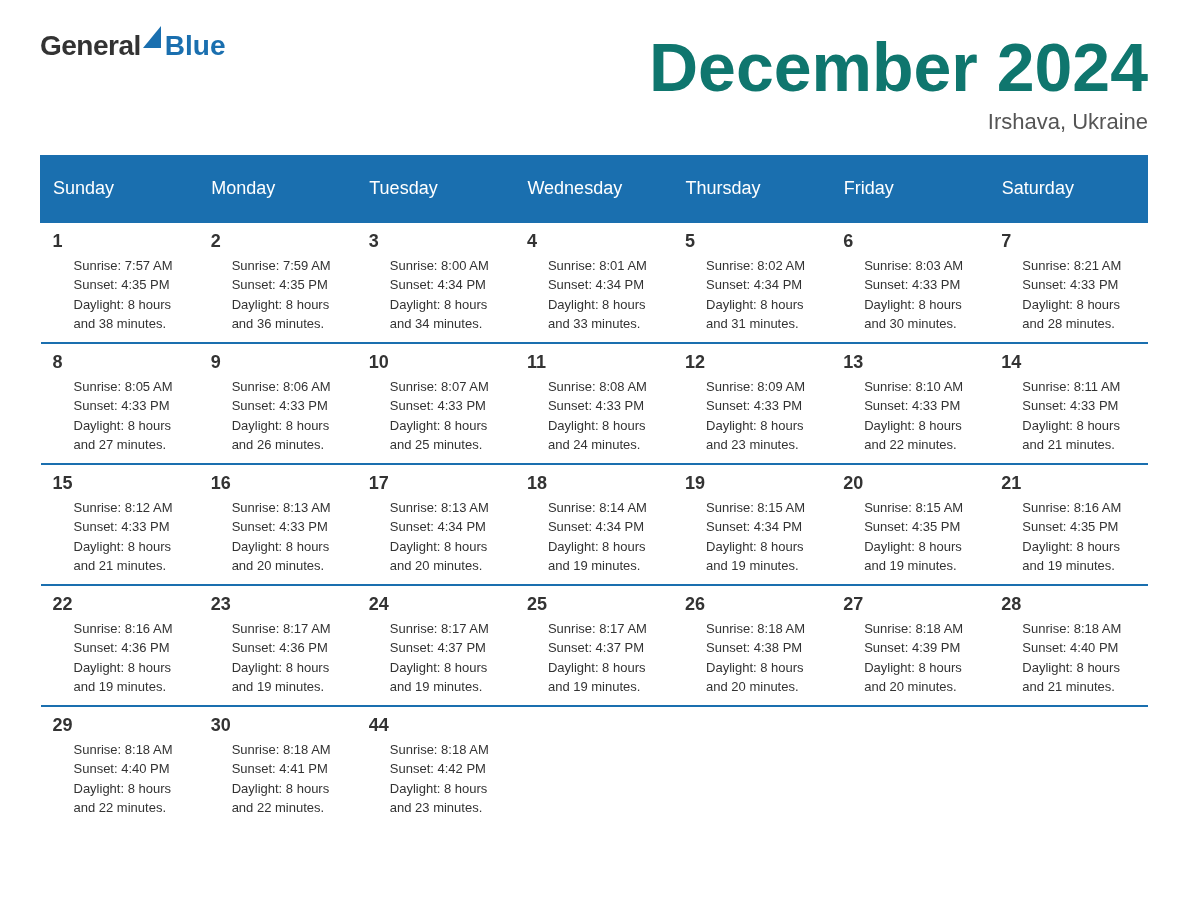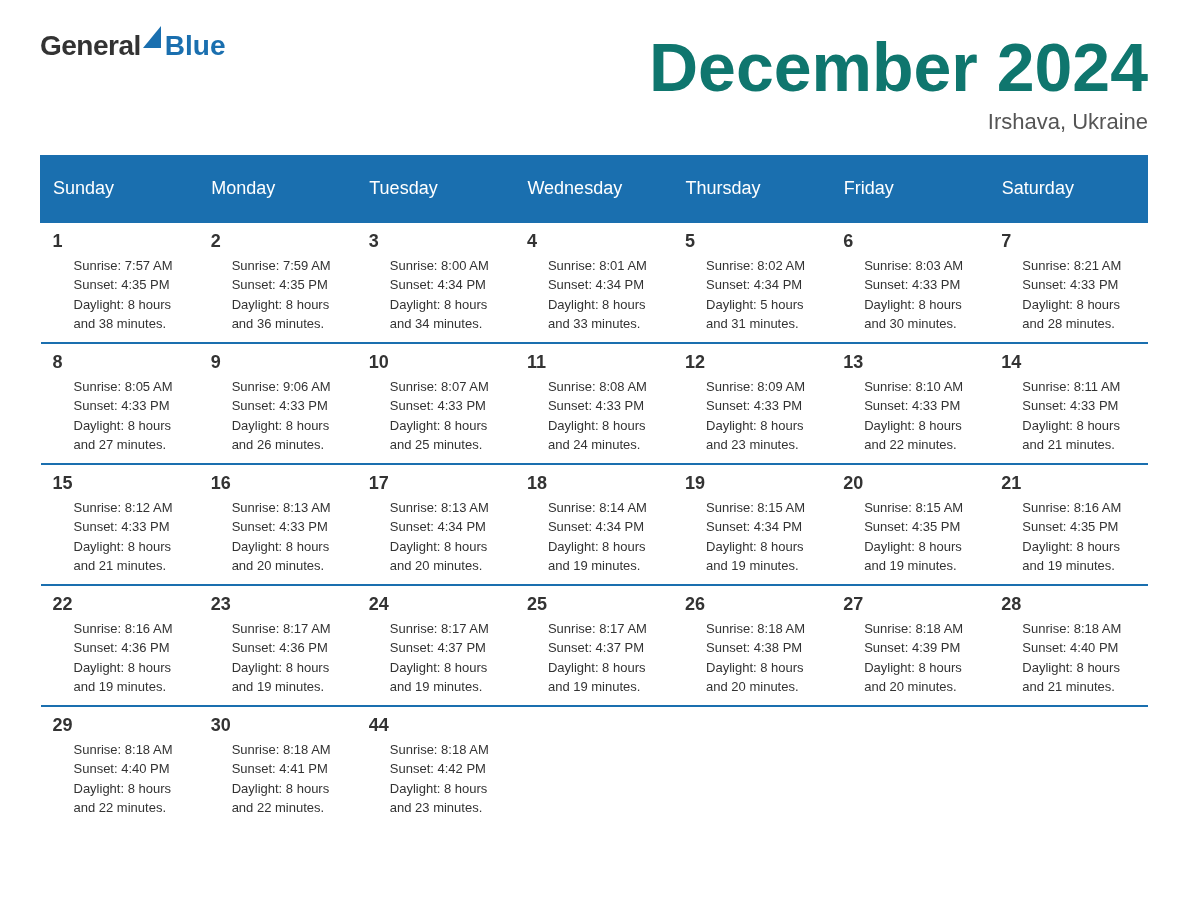--- a/index.html
+++ b/index.html
@@ -161,21 +161,21 @@
           <span>Sunrise: 8:01 AM</span><br>
           <span>Sunset: 4:34 PM</span><br>
           <span>Daylight: 8 hours and 33 minutes.</span>
         </div>
       </td>
         <td>
         <span class="day-number">5</span>
         <div class="day-info">
           <span>Sunrise: 8:02 AM</span><br>
           <span>Sunset: 4:34 PM</span><br>
-          <span>Daylight: 5 hours and 31 minutes.</span>
+          <span>Daylight: 8 hours and 31 minutes.</span>
         </div>
       </td>
         <td>
         <span class="day-number">6</span>
         <div class="day-info">
           <span>Sunrise: 8:03 AM</span><br>
           <span>Sunset: 4:33 PM</span><br>
           <span>Daylight: 8 hours and 30 minutes.</span>
         </div>
       </td>
@@ -193,21 +193,21 @@
         <span class="day-number">8</span>
         <div class="day-info">
           <span>Sunrise: 8:05 AM</span><br>
           <span>Sunset: 4:33 PM</span><br>
           <span>Daylight: 8 hours and 27 minutes.</span>
         </div>
       </td>
         <td>
         <span class="day-number">9</span>
         <div class="day-info">
-          <span>Sunrise: 9:06 AM</span><br>
+          <span>Sunrise: 8:06 AM</span><br>
           <span>Sunset: 4:33 PM</span><br>
           <span>Daylight: 8 hours and 26 minutes.</span>
         </div>
       </td>
         <td>
         <span class="day-number">10</span>
         <div class="day-info">
           <span>Sunrise: 8:07 AM</span><br>
           <span>Sunset: 4:33 PM</span><br>
           <span>Daylight: 8 hours and 25 minutes.</span>

